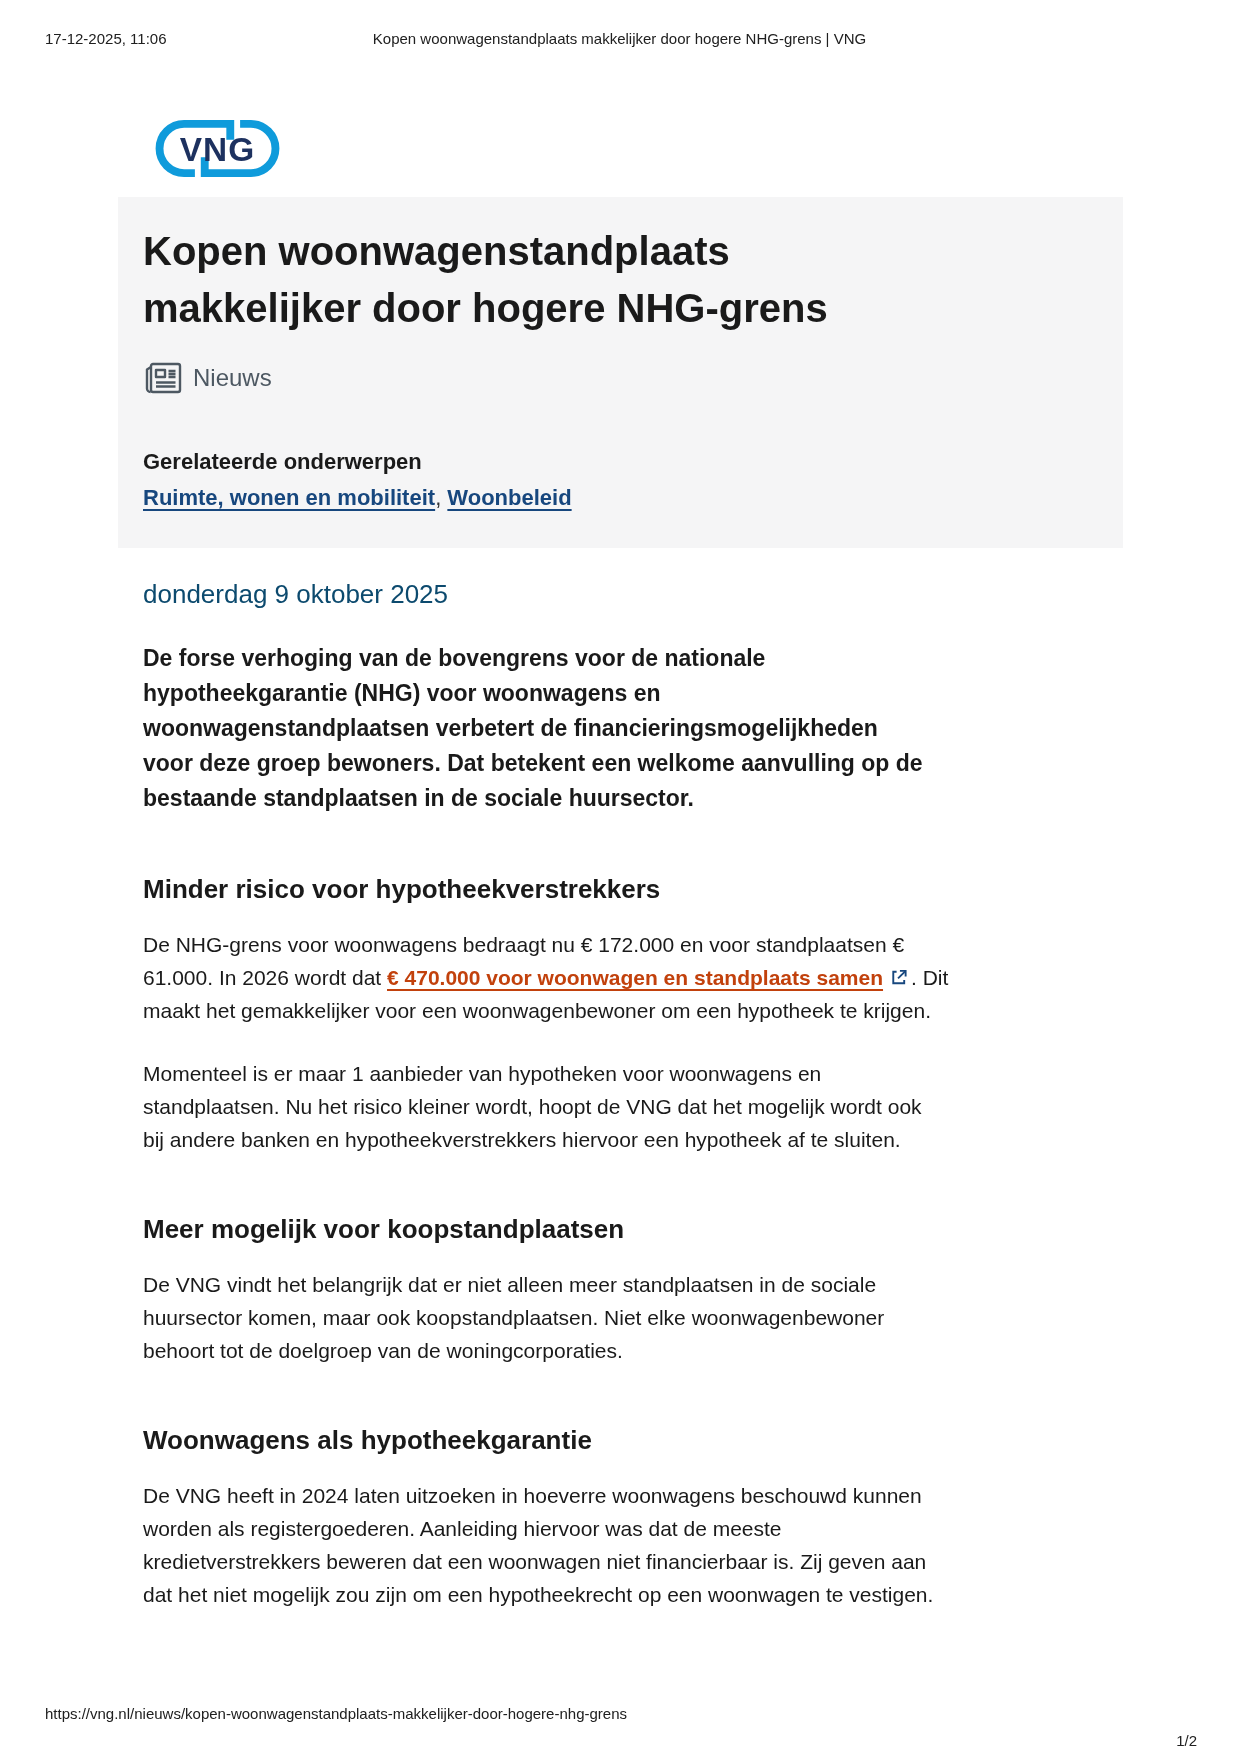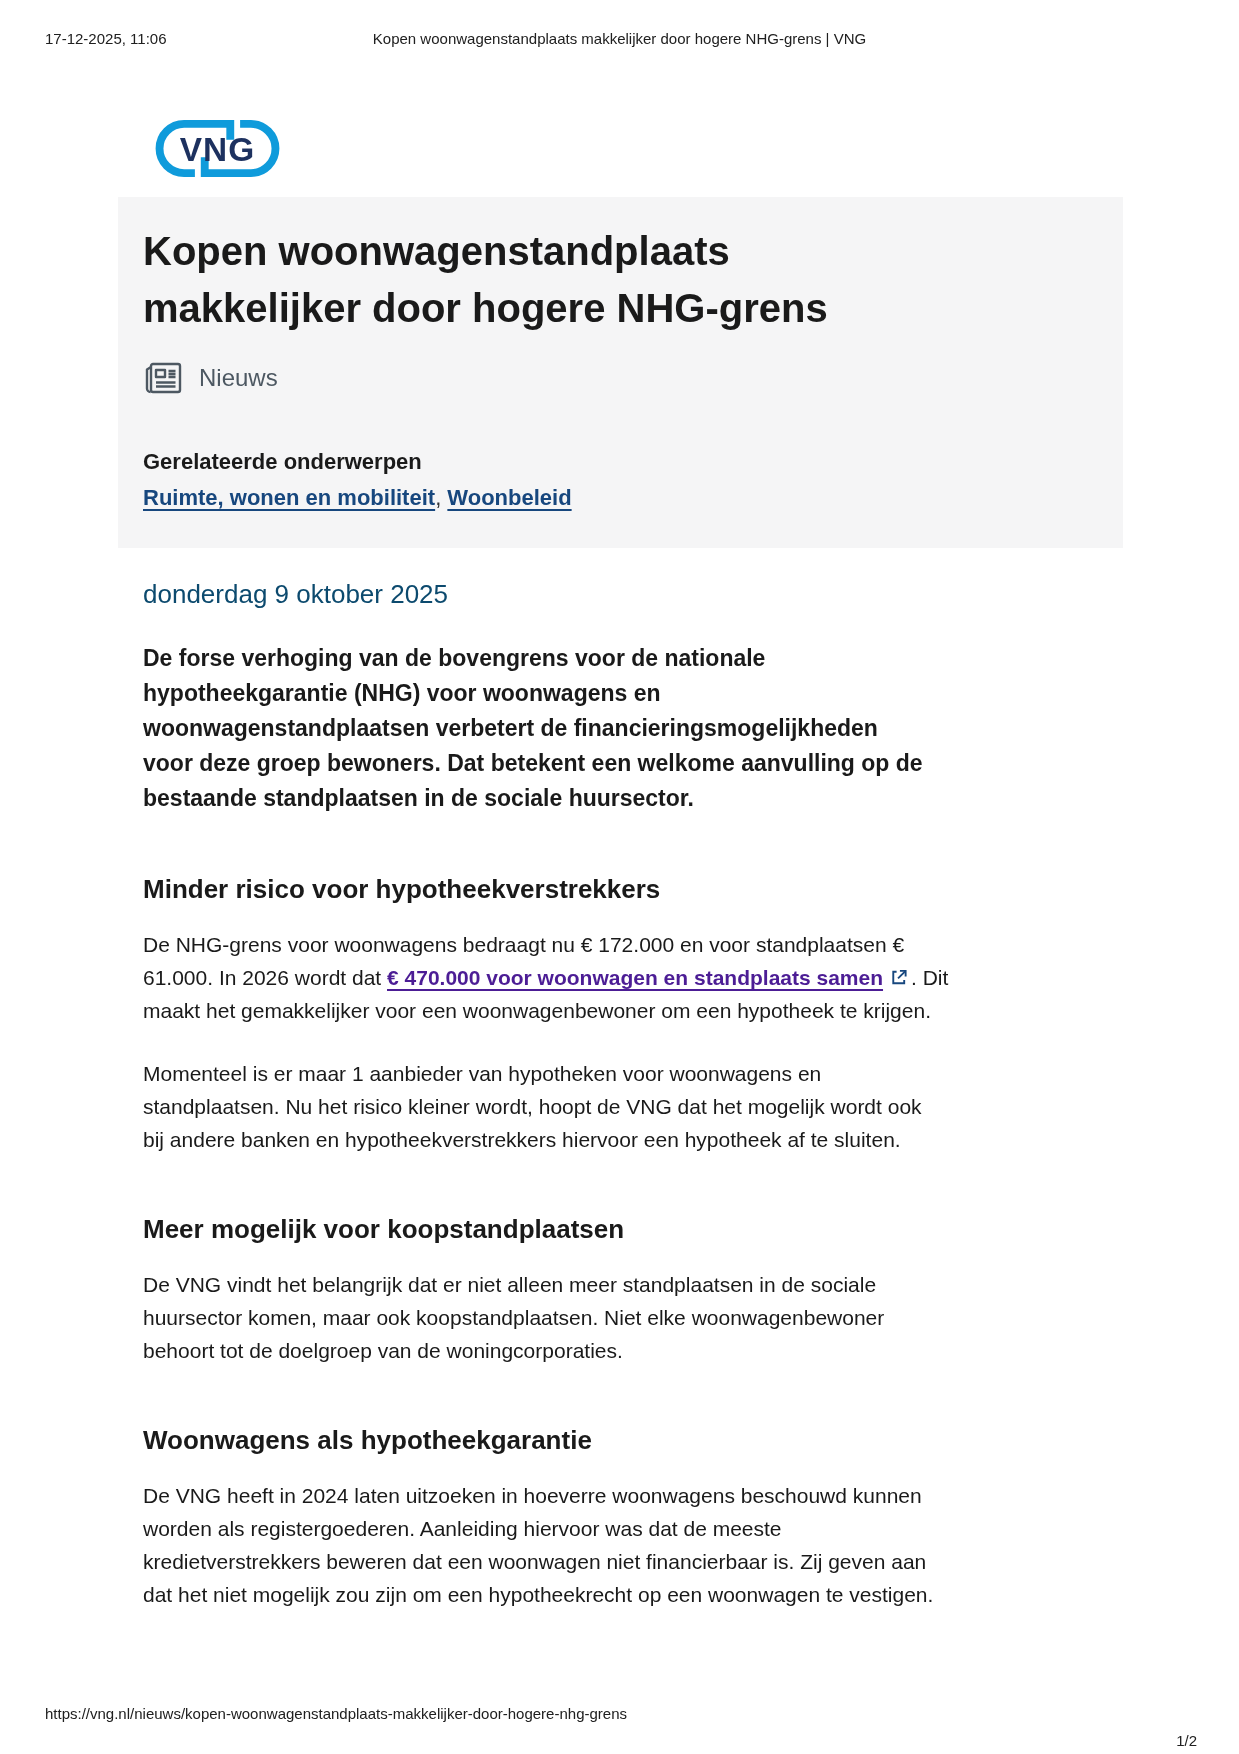--- a/index.html
+++ b/index.html
@@ -29,21 +29,21 @@
     position:absolute; left:118px; top:197px;
     width:1005px; height:351px;
     background:#f5f5f6;
     box-sizing:border-box;
     padding:26px 40px 0 25px;
   }
   .hero h1 {
     margin:0; font-size:40px; line-height:57px; font-weight:bold; color:#1a1a1a;
     white-space:pre-line;
   }
-  .category-row { margin-top:24px; display:flex; align-items:center; gap:16px; }
+  .category-row { margin-top:24px; display:flex; align-items:center; gap:10px; }
   .category-row svg { display:block; }
   .category-label { font-size:24px; color:#4d5862; }
   .related { margin-top:52px; }
   .related-heading { font-size:22px; font-weight:bold; color:#1a1a1a; line-height:30px; }
   .related-links { margin-top:6px; font-size:22px; font-weight:bold; line-height:30px; }
   .related-links a {
     color:#17477e; text-decoration:underline;
     text-decoration-thickness:2px; text-underline-offset:4px;
     cursor:pointer;
   }
@@ -52,21 +52,21 @@
   
   .article { position:absolute; left:143px; top:578px; width:950px; }
   .date { font-size:26px; line-height:33px; color:#0c4a6e; }
   .intro {
     margin-top:30px; font-size:23px; font-weight:bold;
     line-height:35px; color:#1a1a1a; white-space:pre-line;
   }
   .article h2 { margin:56px 0 22px 0; font-size:26px; line-height:34px; font-weight:bold; color:#1a1a1a; }
   .article p { margin:0 0 30px 0; font-size:21px; line-height:33px; color:#1a1a1a; white-space:pre-line; }
   .inline-link {
-    color:#4c1d95; font-weight:bold; text-decoration:underline;
+    color:#c2410c; font-weight:bold; text-decoration:underline;
     text-decoration-thickness:2px; text-underline-offset:4px;
     cursor:pointer;
   }
   .ext-icon { display:inline-block; vertical-align:-2px; margin:0 3px 0 6px; }
 </style>
 </head>
 <body>
 
 <div class="page">
 

